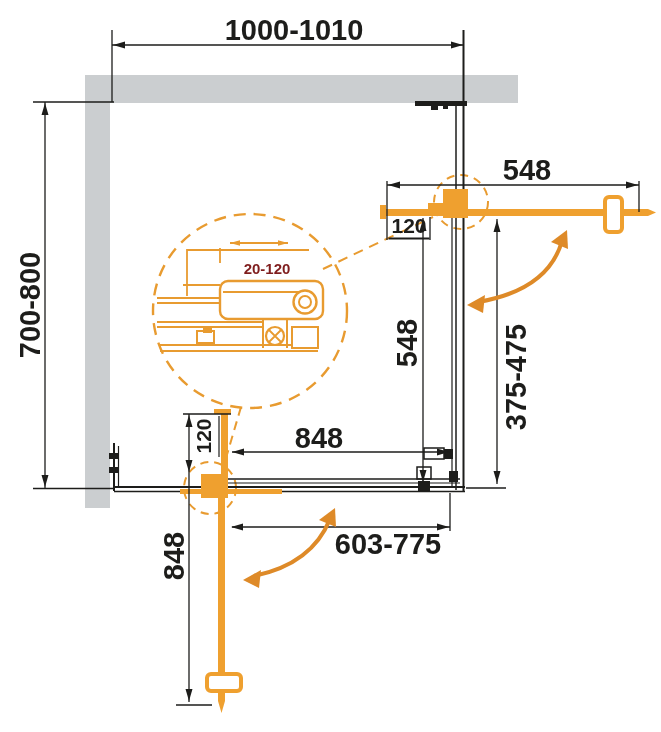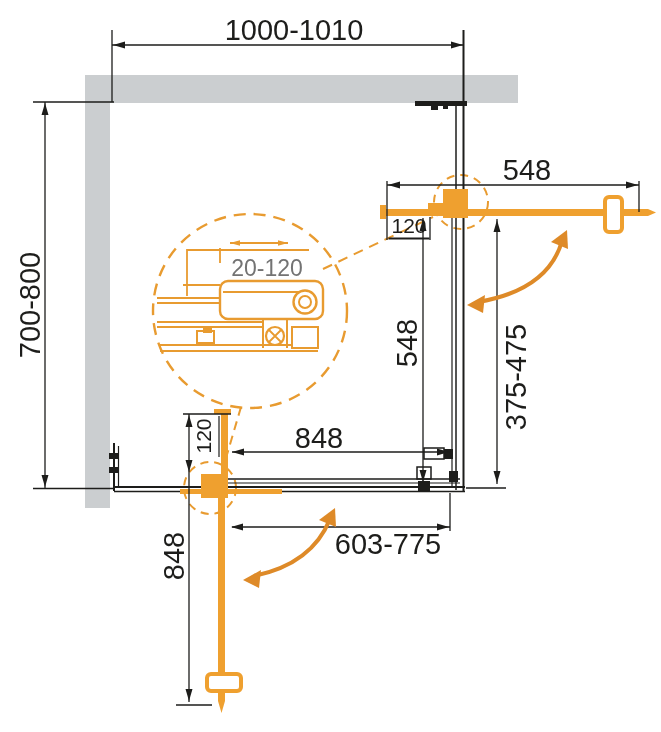--- a/index.html
+++ b/index.html
@@ -1,28 +1,29 @@
 <!DOCTYPE html>
 <html><head>
 <meta charset="utf-8">
 <style>
   html,body{margin:0;padding:0;background:#ffffff;}
   .stage{
     position:relative;width:661px;height:732px;background:#ffffff;overflow:hidden;
     font-family:"Liberation Sans", sans-serif;
+    font-weight:bold;
   }
   .stage svg{position:absolute;left:0;top:0;}
   .lbl{
     position:absolute;color:#1d1d1b;font-size:29px;line-height:1;white-space:nowrap;
     transform:translate(-50%,-50%);
   }
   .lbl.rot{transform:translate(-50%,-50%) rotate(-90deg);}
   .lbl.small{font-size:21px;}
   .lbl.underline{border-bottom:2px solid #1d1d1b;padding:0 3px 2px 3px;}
-  .lbl.orange{color:#737373;font-size:23px;}
+  .lbl.orange{color:#7f1d1d;font-size:15px;}
 </style>
 </head>
 <body>
 
 <div class="stage">
 
   <svg width="661" height="732" viewBox="0 0 661 732">
 
     <g>
       <rect x="85" y="75" width="433" height="28" fill="#cbced0"></rect>

